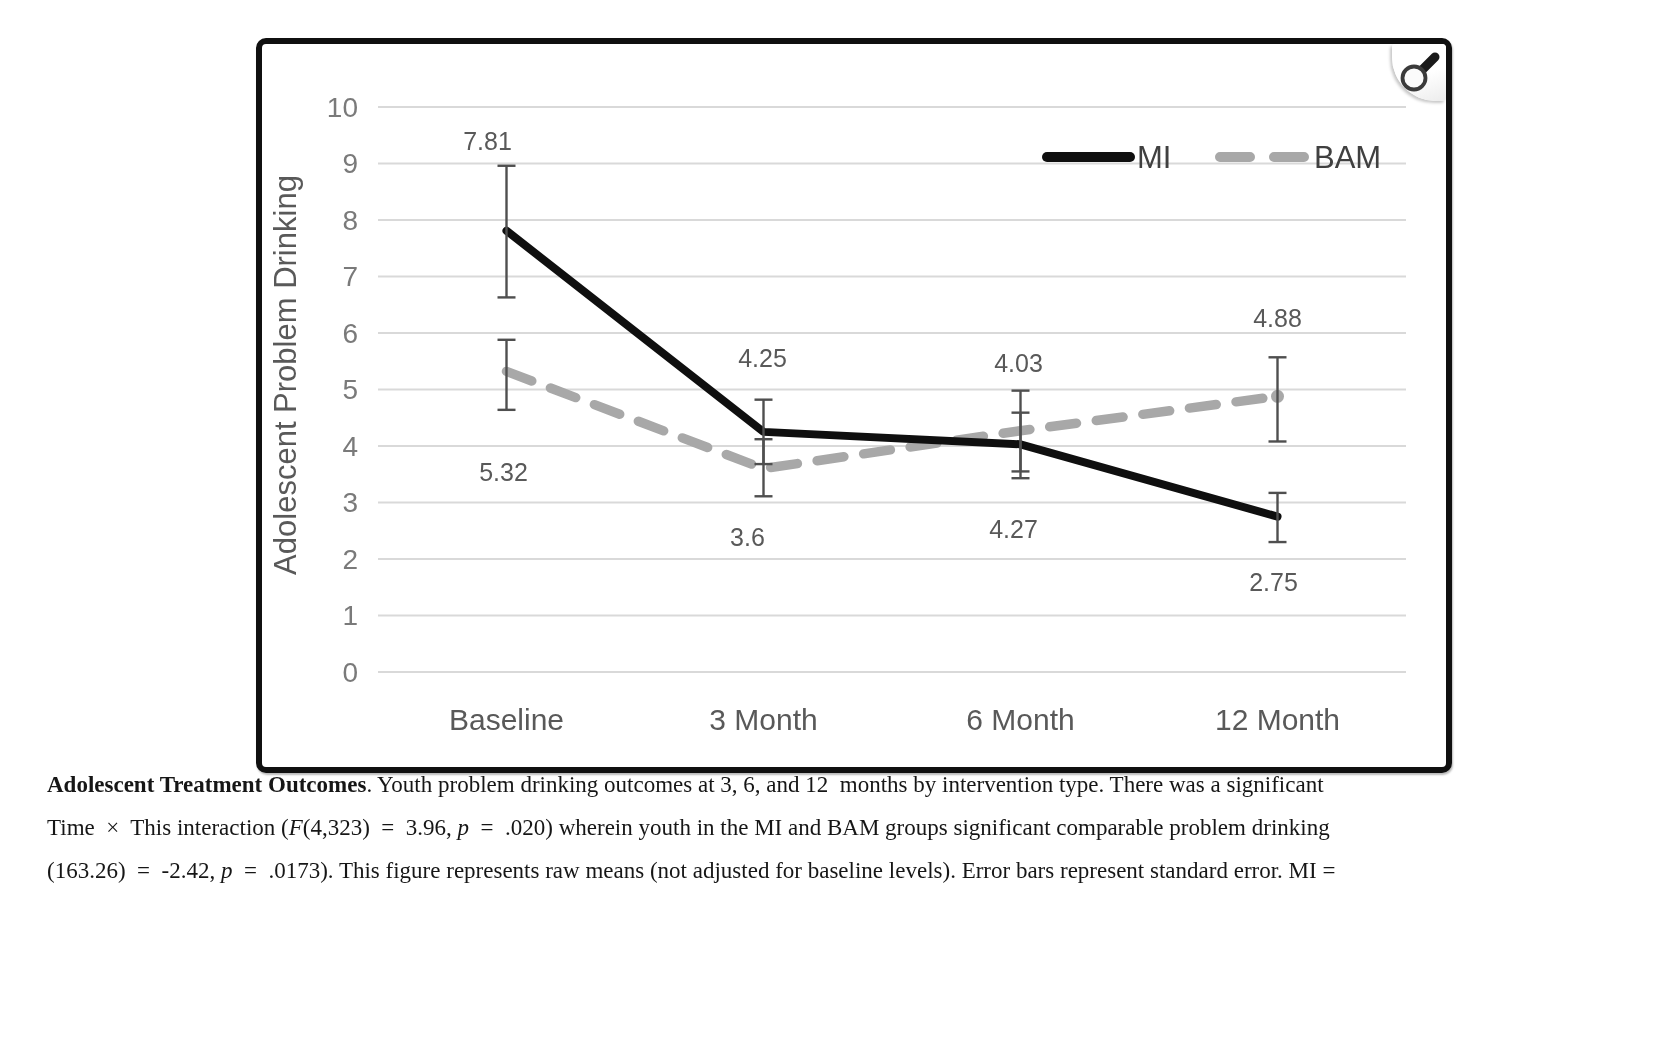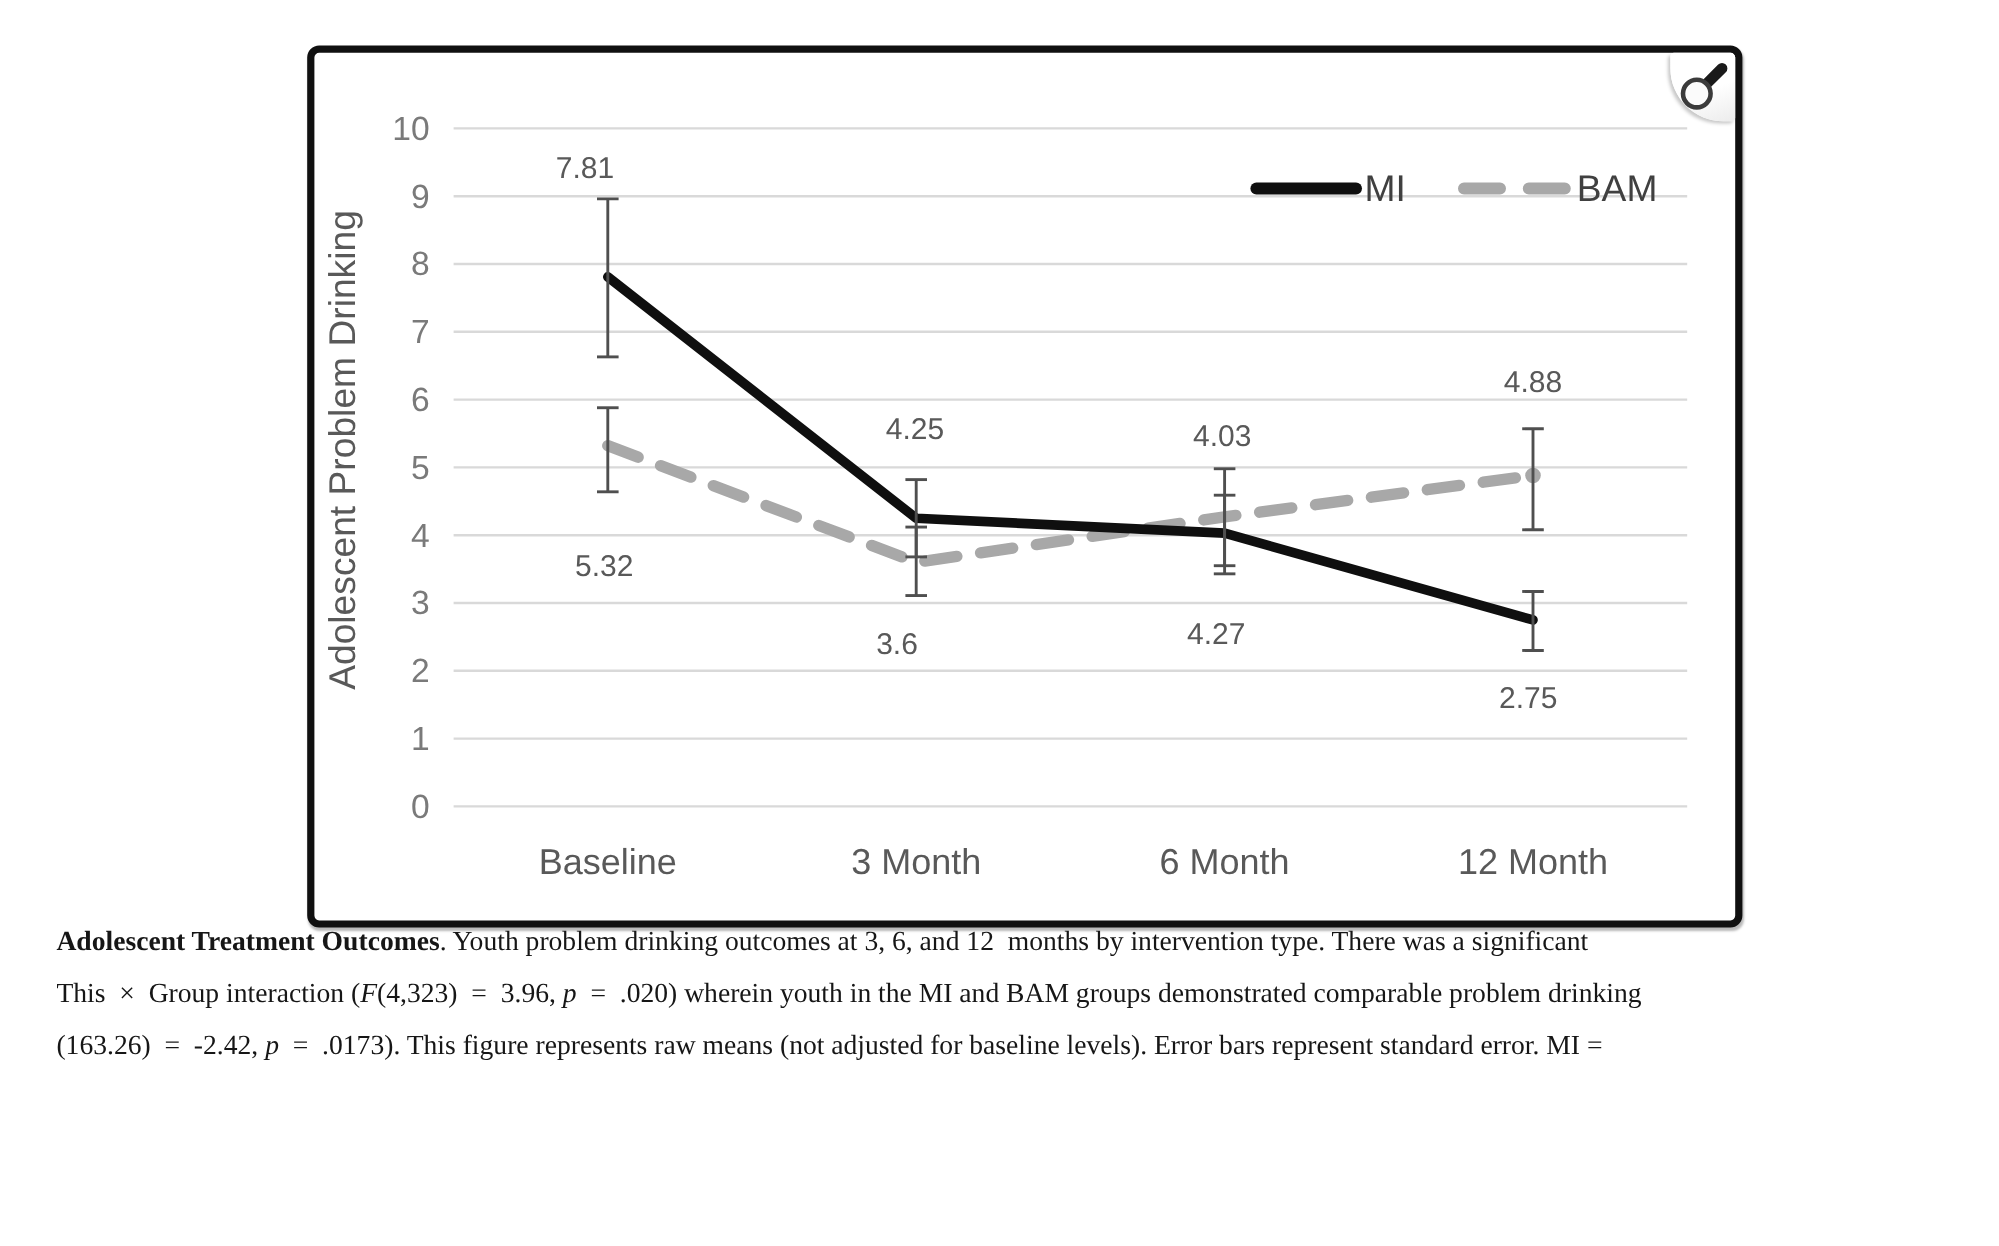--- a/index.html
+++ b/index.html
@@ -123,17 +123,17 @@
     <div class="zoom-badge">
       <svg width="46" height="46" viewBox="0 0 46 46">
         <line x1="27" y1="19" x2="39" y2="7" stroke="#1a1a1a" stroke-width="9" stroke-linecap="round"></line>
         <circle cx="18" cy="28" r="11.5" fill="#fbfbfb" stroke="#3b3b3b" stroke-width="3.8"></circle>
       </svg>
     </div>
   </div>
 
   <div class="caption" id="caption">
       <div class="cap-line"><span class="b">Adolescent Treatment Outcomes</span><span>. Youth problem drinking outcomes at 3, 6, and 12  months by intervention type. There was a significant</span></div>
-      <div class="cap-line"><span>This  ×  Group interaction (</span><span class="i">F</span><span>(4,323)  =  3.96, </span><span class="i">p</span><span>  =  .020) wherein youth in the MI and BAM groups demonstrated comparable problem drinking</span></div>
+      <div class="cap-line"><span>Time  ×  This interaction (</span><span class="i">F</span><span>(4,323)  =  3.96, </span><span class="i">p</span><span>  =  .020) wherein youth in the MI and BAM groups significant comparable problem drinking</span></div>
       <div class="cap-line"><span>(163.26)  =  -2.42, </span><span class="i">p</span><span>  =  .0173). This figure represents raw means (not adjusted for baseline levels). Error bars represent standard error. MI =</span></div>
     </div>
 
 </div>
 
 </body></html>

